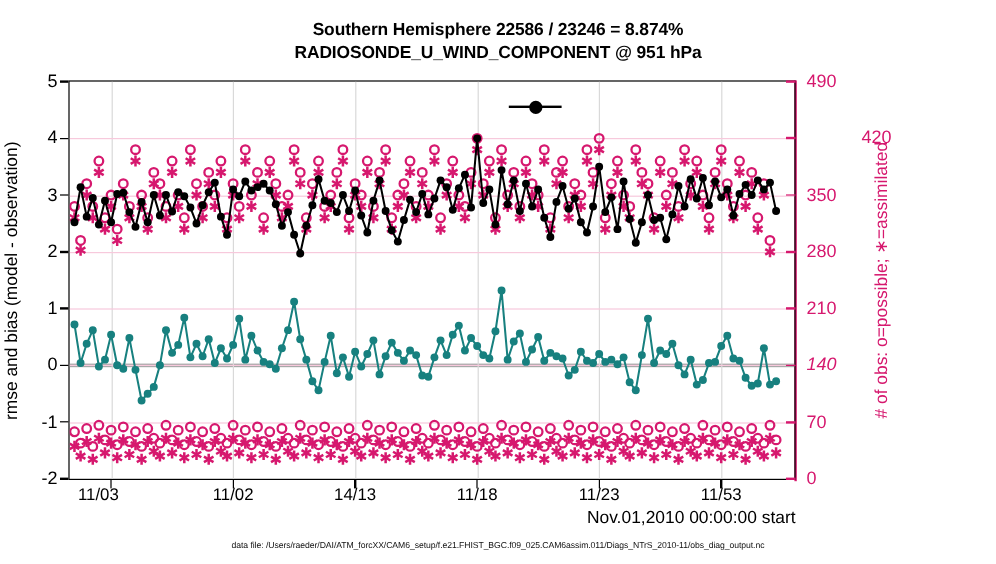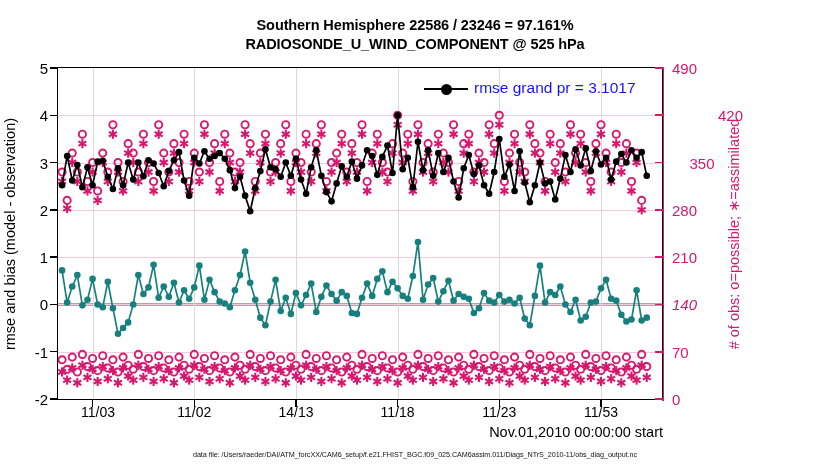--- a/index.html
+++ b/index.html
@@ -87,22 +87,22 @@
   }
 
   svg.series{position:absolute;left:0;top:0;overflow:visible;}
 </style>
 </head>
 <body>
 
 <div id="root">
 
   <div class="title-block">
-    <div>Southern Hemisphere 22586 / 23246 = 97.161%</div>
-    <div class="title-line2">RADIOSONDE_U_WIND_COMPONENT @ 525 hPa</div>
+    <div>Southern Hemisphere 22586 / 23246 = 8.874%</div>
+    <div class="title-line2">RADIOSONDE_U_WIND_COMPONENT @ 951 hPa</div>
   </div>
 
   <div class="ytitle-left">
     <span>rmse and bias (model - observation)</span>
   </div>
 
   <div class="ytitle-right">
     <span># of obs: o=possible; ∗=assimilated</span>
   </div>
 
@@ -1765,47 +1765,46 @@
       <div class="ylab-left" style="top: 304.429px; right: 782px;">0</div>
       <div class="" style="position: absolute; left: 50px; top: 351.014px; width: 7px; height: 1.4px; background: rgb(0, 0, 0);"></div>
       <div class="ylab-left" style="top: 351.714px; right: 782px;">-1</div>
       <div class="" style="position: absolute; left: 50px; top: 398.3px; width: 7px; height: 1.4px; background: rgb(0, 0, 0);"></div>
       <div class="ylab-left" style="top: 399px; right: 782px;">-2</div>
       <div class="" style="position: absolute; left: 655px; top: 67.2px; width: 8px; height: 1.6px; background: rgb(214, 24, 110);"></div>
       <div class="ylab-right" style="top: 68px; left: 672px;">490</div>
       <div class="" style="position: absolute; left: 655px; top: 114.486px; width: 8px; height: 1.6px; background: rgb(214, 24, 110);"></div>
       <div class="ylab-right" style="top: 115.286px; left: 672px; margin-left: 46px;">420</div>
       <div class="" style="position: absolute; left: 655px; top: 161.771px; width: 8px; height: 1.6px; background: rgb(214, 24, 110);"></div>
-      <div class="ylab-right" style="top: 162.571px; left: 672px; text-align: center;">350</div>
+      <div class="ylab-right" style="top: 162.571px; left: 672px;">350</div>
       <div class="" style="position: absolute; left: 655px; top: 209.057px; width: 8px; height: 1.6px; background: rgb(214, 24, 110);"></div>
       <div class="ylab-right" style="top: 209.857px; left: 672px;">280</div>
       <div class="" style="position: absolute; left: 655px; top: 256.343px; width: 8px; height: 1.6px; background: rgb(214, 24, 110);"></div>
       <div class="ylab-right" style="top: 257.143px; left: 672px;">210</div>
       <div class="" style="position: absolute; left: 655px; top: 303.629px; width: 8px; height: 1.6px; background: rgb(214, 24, 110);"></div>
       <div class="ylab-right" style="top: 304.429px; left: 672px; font-style: italic;">140</div>
       <div class="" style="position: absolute; left: 655px; top: 350.914px; width: 8px; height: 1.6px; background: rgb(214, 24, 110);"></div>
       <div class="ylab-right" style="top: 351.714px; left: 672px;">70</div>
       <div class="" style="position: absolute; left: 655px; top: 398.2px; width: 8px; height: 1.6px; background: rgb(214, 24, 110);"></div>
       <div class="ylab-right" style="top: 399px; left: 672px;">0</div>
       <div class="" style="position: absolute; left: 91.8724px; top: 400px; width: 1.4px; height: 7px; background: rgb(0, 0, 0);"></div>
-      <div class="xlab" style="left: 98px;">11/03</div>
+      <div class="xlab" style="left: 82px;">11/03</div>
       <div class="" style="position: absolute; left: 193.556px; top: 400px; width: 1.4px; height: 7px; background: rgb(0, 0, 0);"></div>
       <div class="xlab" style="left: 194.256px;">11/02</div>
       <div class="" style="position: absolute; left: 295.239px; top: 400px; width: 1.4px; height: 7px; background: rgb(0, 0, 0);"></div>
       <div class="xlab" style="left: 295.939px;">14/13</div>
       <div class="" style="position: absolute; left: 396.923px; top: 400px; width: 1.4px; height: 7px; background: rgb(0, 0, 0);"></div>
       <div class="xlab" style="left: 397.623px;">11/18</div>
       <div class="" style="position: absolute; left: 498.606px; top: 400px; width: 1.4px; height: 7px; background: rgb(0, 0, 0);"></div>
       <div class="xlab" style="left: 499.306px;">11/23</div>
       <div class="" style="position: absolute; left: 600.29px; top: 400px; width: 1.4px; height: 7px; background: rgb(0, 0, 0);"></div>
       <div class="xlab" style="left: 600.99px;">11/53</div>
     </div>
 
   <div class="legend">
     <div class="legend-row">
       <div class="legend-line" id="lg-line-rmse" style="background: rgb(0, 0, 0);"></div>
       <div class="legend-dot" id="lg-dot-rmse" style="background: rgb(0, 0, 0);"></div>
-      <div class="legend-text" style="color: rgb(20, 20, 255);">rmse grand pr = 3.1017</div>
     </div>
   </div>
 
   <div class="footer">data file: /Users/raeder/DAI/ATM_forcXX/CAM6_setup/f.e21.FHIST_BGC.f09_025.CAM6assim.011/Diags_NTrS_2010-11/obs_diag_output.nc</div>
 </div>
 
 </body></html>

